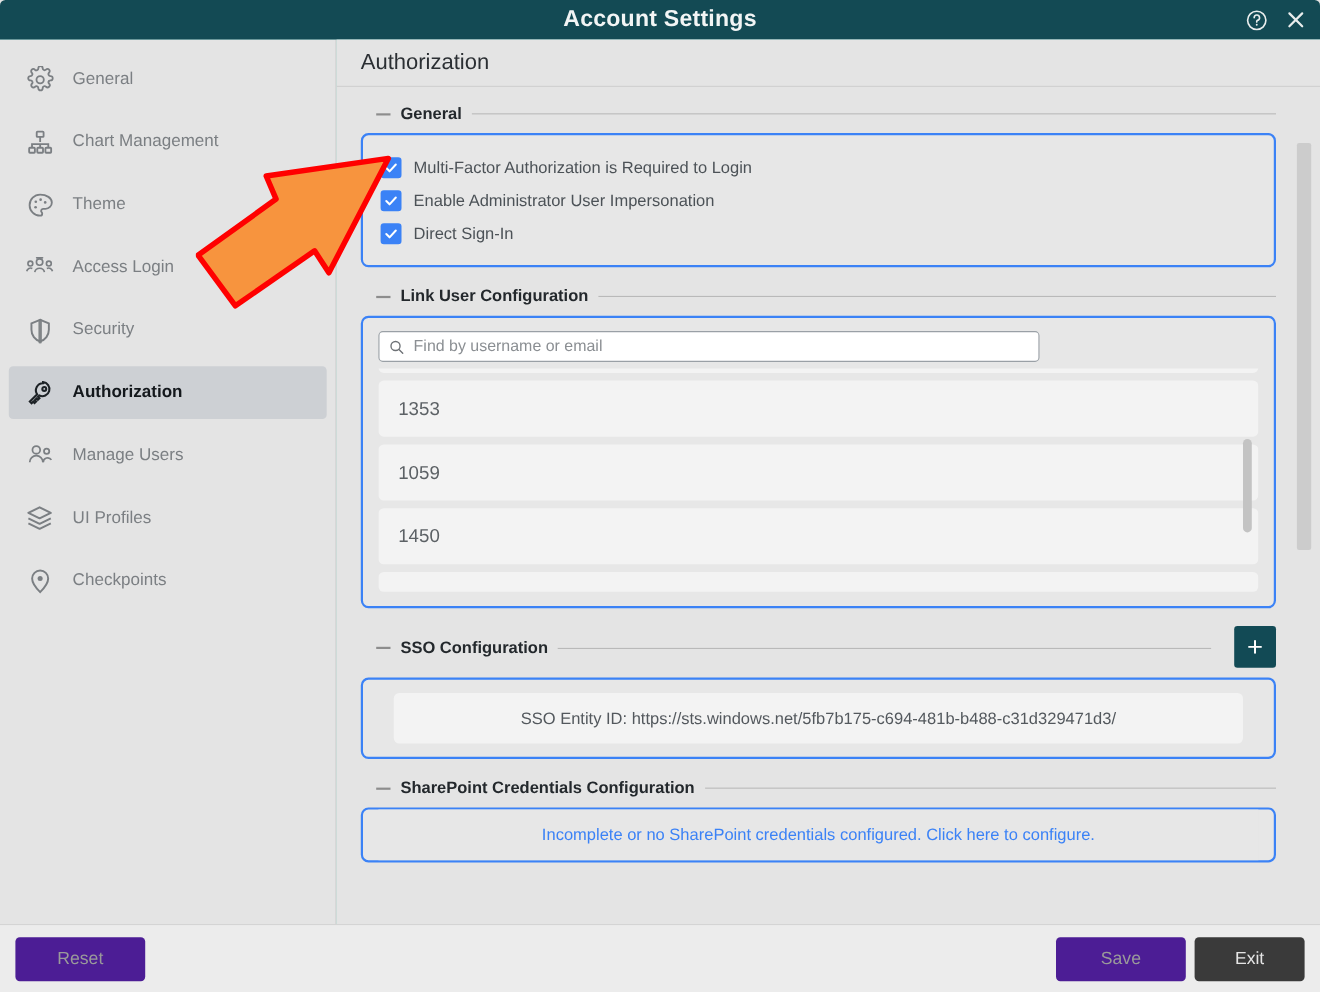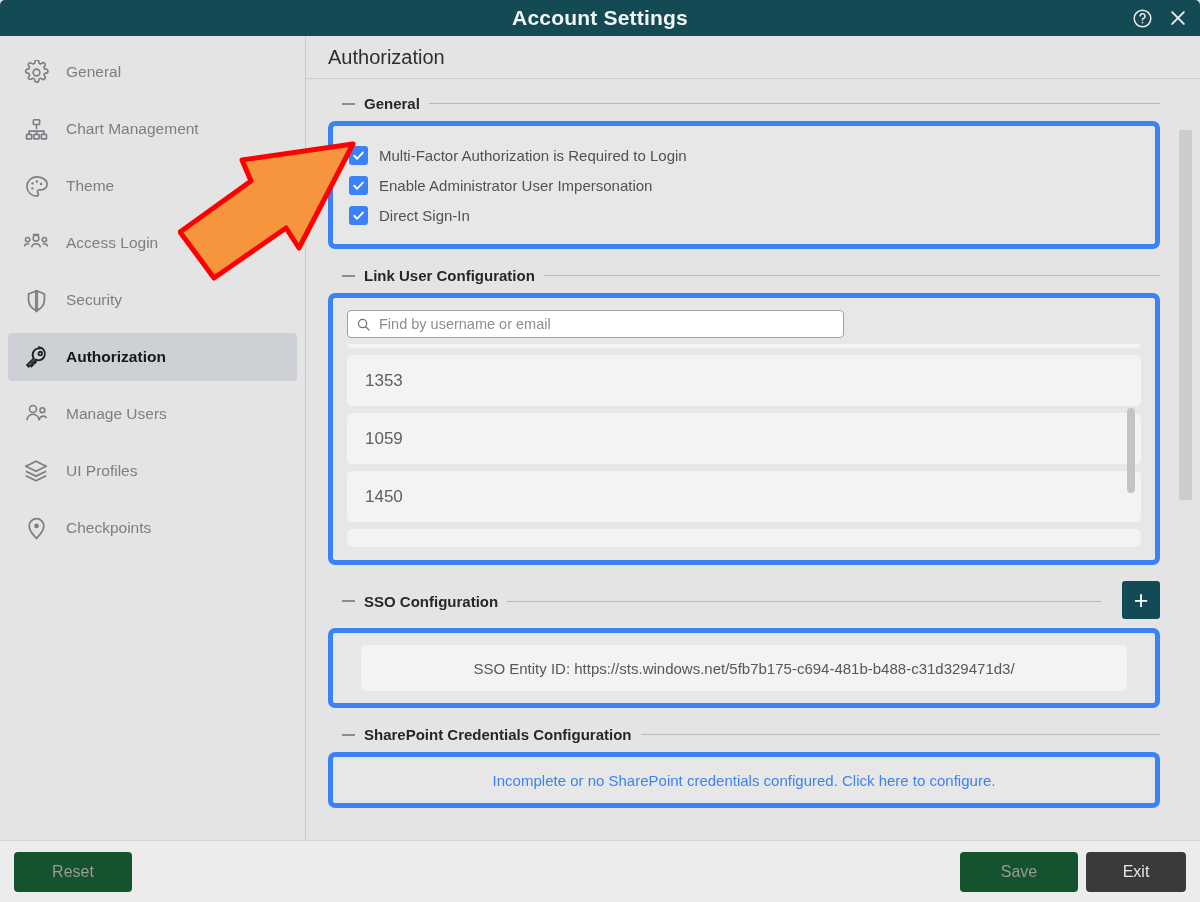--- a/index.html
+++ b/index.html
@@ -146,21 +146,21 @@
     background: #124a55;
     color: #fff;
     border-radius: 3px;
     display: flex; align-items: center; justify-content: center;
     font-size: 25px;
     line-height: 1;
     cursor: pointer;
     font-weight: 300;
   }
   .group-panel {
-    border: 5px solid #3b82f6;
+    border: 2px solid #3b82f6;
     border-radius: 7px;
     background: #e7e7e7;
     padding: 14px 16px;
   }
 
   
   .cbrow {
     display: flex; align-items: center;
     gap: 11px;
     height: 30px;
@@ -175,21 +175,21 @@
   }
   .cbox svg { display: block; }
   .cblabel {
     font-size: 15px;
     color: #4c5257;
   }
 
   
   .searchbox {
     position: relative;
-    width: 497px;
+    width: 601px;
     height: 28px;
     background: #ffffff;
     border: 1px solid #9aa0a6;
     border-radius: 4px;
     display: flex; align-items: center;
     padding: 0 8px;
     gap: 8px;
     margin-bottom: 4px;
   }
   .searchbox .s-icon { color: #6e7276; display: flex; }
@@ -286,21 +286,21 @@
     height: 40px;
     min-width: 60px;
     border-radius: 4px;
     display: flex; align-items: center; justify-content: center;
     font-size: 16px;
     cursor: pointer;
     user-select: none;
     padding: 0 18px;
   }
   .btn-disabled {
-    background: #14532d;
+    background: #4c1d95;
     color: #9a9a9a;
   }
   .btn-reset { width: 118px; }
   .btn-save { width: 118px; }
   .btn-exit {
     background: #3a3a3a;
     color: #e5e5e5;
     width: 100px;
   }
   .footer-right {

